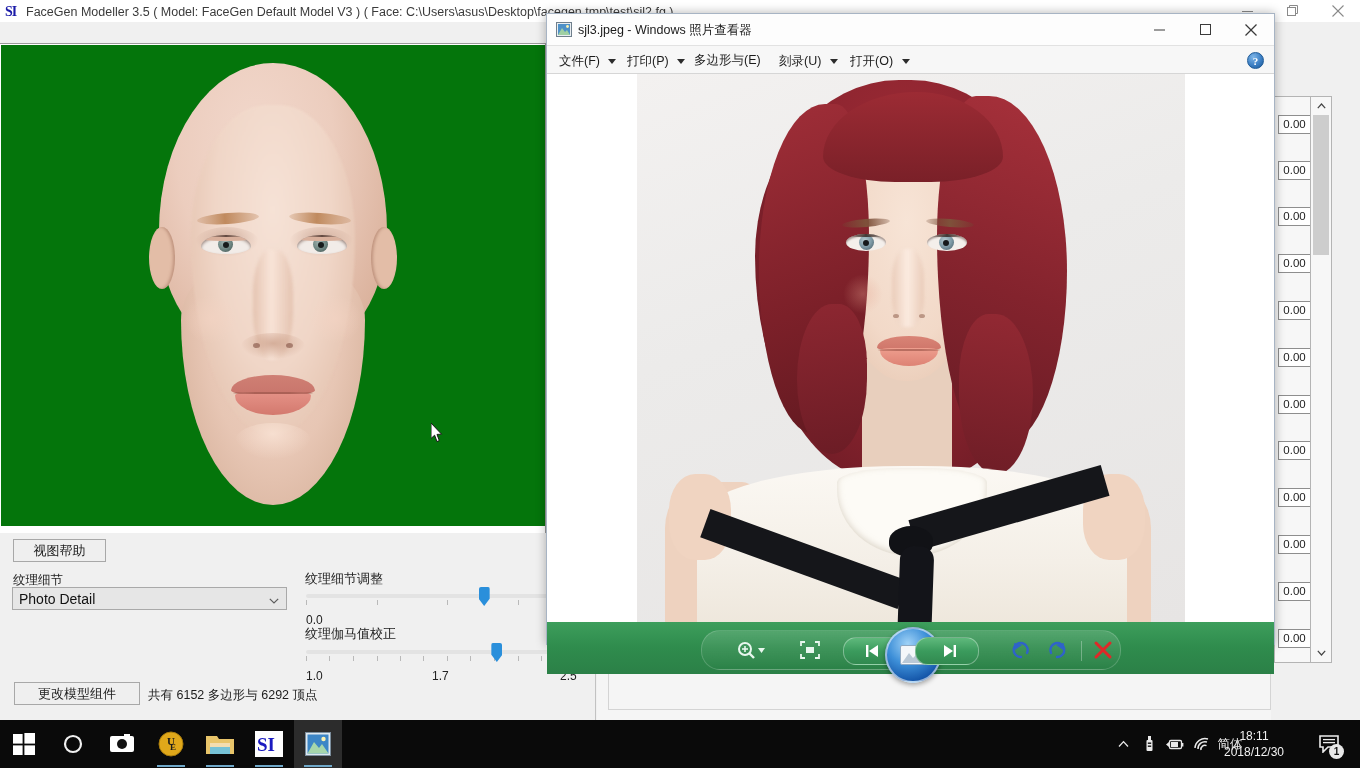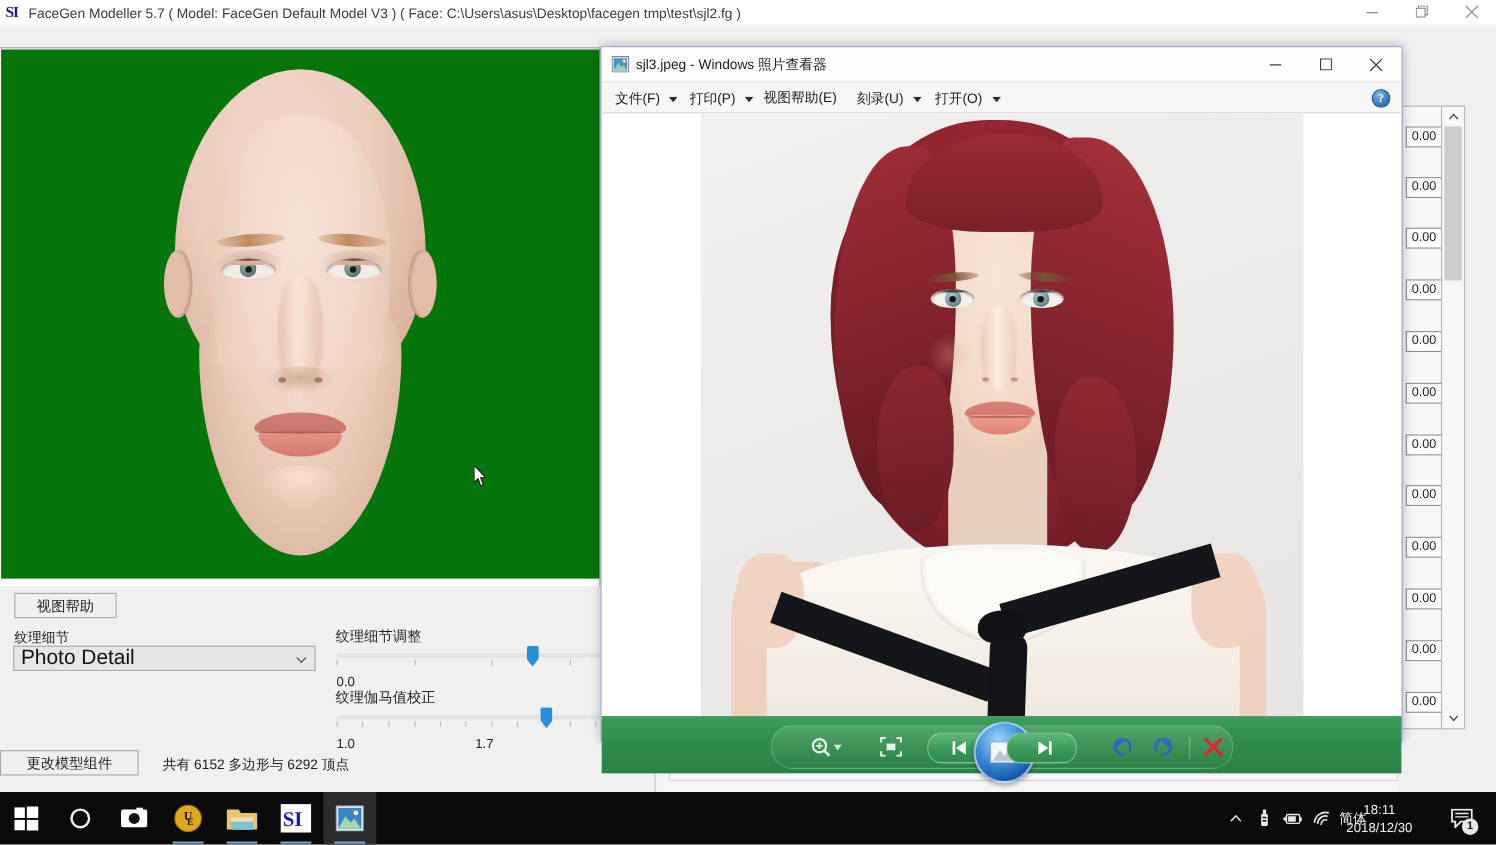--- a/index.html
+++ b/index.html
@@ -92,21 +92,21 @@
 
   
   .fg-lower{position:absolute;left:0;top:533px;width:596px;height:187px;background:#f0f0f0;
     border-right:1px solid #c2c2c2;box-sizing:border-box;padding-left:12px;}
   .btn{position:absolute;background:#efefef;border:1px solid #a8a8a8;box-sizing:border-box;
     font-size:13px;color:#1d1d1d;text-align:center;line-height:1;
     display:flex;align-items:center;justify-content:center;}
   .lbl{position:absolute;font-size:12.5px;color:#1d1d1d;white-space:nowrap;}
   .combo{position:absolute;background:#e6e6e6;border:1px solid #a9a9a9;box-sizing:border-box;
     display:flex;align-items:center;}
-  .combo .ctext{font-size:19px;color:#111;margin-left:6px;}
+  .combo .ctext{font-size:14px;color:#111;margin-left:6px;}
   .combo .carrow{position:absolute;right:7px;top:50%;transform:translateY(-50%);}
 
   .slider{position:absolute;height:18px;}
   .slider .track{position:absolute;left:0;top:6px;width:100%;height:4px;background:#e3e3e3;border-radius:2px;}
   .slider .ticks{position:absolute;left:0;top:12px;width:100%;height:5px;}
   .slider .tick{position:absolute;top:0;width:1px;height:5px;background:#b9b9b9;}
   .slider .thumb{position:absolute;top:-1px;width:11px;height:19px;margin-left:-5px;
     background:#2a8fdb;border-radius:2px 2px 4px 4px;
     clip-path:polygon(0 0,100% 0,100% 62%,50% 100%,0 62%);}
   .sl-val{position:absolute;font-size:12px;color:#222;}
@@ -128,22 +128,22 @@
     border:1px solid #b4b4b4;box-sizing:border-box;}
   .vscroll .arr{position:absolute;left:0;width:20px;height:18px;display:flex;align-items:center;justify-content:center;}
   .vscroll .arr.up{top:0;}
   .vscroll .arr.dn{bottom:0;}
   .vscroll .thumb{position:absolute;left:2px;top:18px;width:16px;height:140px;background:#cdcdcd;}
 
   
   .fg-right-strip{position:absolute;left:1333px;top:43px;width:27px;height:677px;background:#f0f0f0;}
 
   
-  .pv{position:absolute;left:546px;top:42px;width:729px;height:632px;
-    background:#c4b5fd;border:1px solid #a7b4c4;box-sizing:border-box;
+  .pv{position:absolute;left:546px;top:13px;width:729px;height:632px;
+    background:#404040;border:1px solid #a7b4c4;box-sizing:border-box;
     box-shadow:0 0 10px rgba(0,0,0,.30);}
   .pv-title{position:absolute;left:0;top:0;width:727px;height:32px;background:#fdfdfd;
     border-bottom:1px solid #e2e2e2;box-sizing:border-box;}
   .pv-ico{position:absolute;left:9px;top:8px;width:16px;height:15px;}
   .pv-title-text{position:absolute;left:31px;top:8px;height:16px;line-height:16px;font-size:12.5px;color:#1a1a1a;}
   .pv-winbtns{position:absolute;right:0;top:0;height:31px;display:flex;}
   .pv-winbtn{width:46px;height:31px;display:flex;align-items:center;justify-content:center;}
 
   .pv-menubar{position:absolute;left:0;top:32px;width:727px;height:28px;background:#f7f7f7;
     border-bottom:1px solid #d6d6d6;box-sizing:border-box;}
@@ -242,21 +242,21 @@
 </style>
 </head>
 <body>
 
 <div id="root">
 
   <div class="fg-window">
 
     <div class="fg-titlebar">
       <div class="fg-title-icon">SI</div>
-      <div class="fg-title-text">FaceGen Modeller 5.7   ( Model: FaceGen Default Model V3 )   ( Face: C:\Users\asus\Desktop\facegen tmp\test\sjl2.fg )</div>
+      <div class="fg-title-text">FaceGen Modeller 3.5   ( Model: FaceGen Default Model V3 )   ( Face: C:\Users\asus\Desktop\facegen tmp\test\sjl2.fg )</div>
       <div class="fg-winbtns">
         <div class="fg-winbtn">
           <svg width="11" height="11" viewBox="0 0 11 11">
               <line x1="0" y1="5.5" x2="11" y2="5.5" stroke="#8a8a8a" stroke-width="1"></line>
             </svg>
         </div>
         <div class="fg-winbtn">
           <svg width="12" height="12" viewBox="0 0 12 12">
               <rect x="0.5" y="2.5" width="8" height="8" fill="none" stroke="#8a8a8a" stroke-width="1"></rect>
               <polyline points="2.5,2.5 2.5,0.5 10.5,0.5 10.5,8.5 8.5,8.5" fill="none" stroke="#8a8a8a" stroke-width="1"></polyline>
@@ -326,21 +326,21 @@
       <div class="combo" style="left:12px;top:54px;width:275px;height:23px;">
         <span class="ctext">Photo Detail</span>
         <span class="carrow">
           <svg width="10" height="6" viewBox="0 0 10 6">
               <polyline points="0.8,0.8 5,5 9.2,0.8" fill="none" stroke="#5c5c5c" stroke-width="1.2"></polyline>
             </svg>
         </span>
       </div>
 
 
-      <div class="btn" style="left:0;top:149px;width:126px;height:23px;">更改模型组件</div>
+      <div class="btn" style="left:14px;top:149px;width:126px;height:23px;">更改模型组件</div>
 
       <div class="status-text" style="left:148px;top:154px;">共有 6152 多边形与 6292 顶点</div>
 
       <div class="lbl" style="left:305px;top:37px;font-size:13px;">纹理细节调整</div>
       <div class="slider" style="left:306px;top:55px;width:282px;">
         <div class="track"></div>
         <div class="ticks">
           <div class="tick" style="left:0%;"></div>
             <div class="tick" style="left:25%;"></div>
           <div class="tick" style="left:50%;"></div>
@@ -456,21 +456,21 @@
       </div>
       <div class="pv-menu" style="left:80px;">
         <span>打印(P)</span>
         <span class="dn">
           <svg width="8" height="5" viewBox="0 0 8 5">
               <polygon points="0,0 8,0 4,5" fill="#2c2c2c"></polygon>
             </svg>
         </span>
       </div>
       <div class="pv-menu" style="left:147px;">
-        <span>视图帮助(E)</span>
+        <span>多边形与(E)</span>
       </div>
       <div class="pv-menu" style="left:232px;">
         <span>刻录(U)</span>
         <span class="dn">
           <svg width="8" height="5" viewBox="0 0 8 5">
               <polygon points="0,0 8,0 4,5" fill="#2c2c2c"></polygon>
             </svg>
         </span>
       </div>
       <div class="pv-menu" style="left:303px;">

